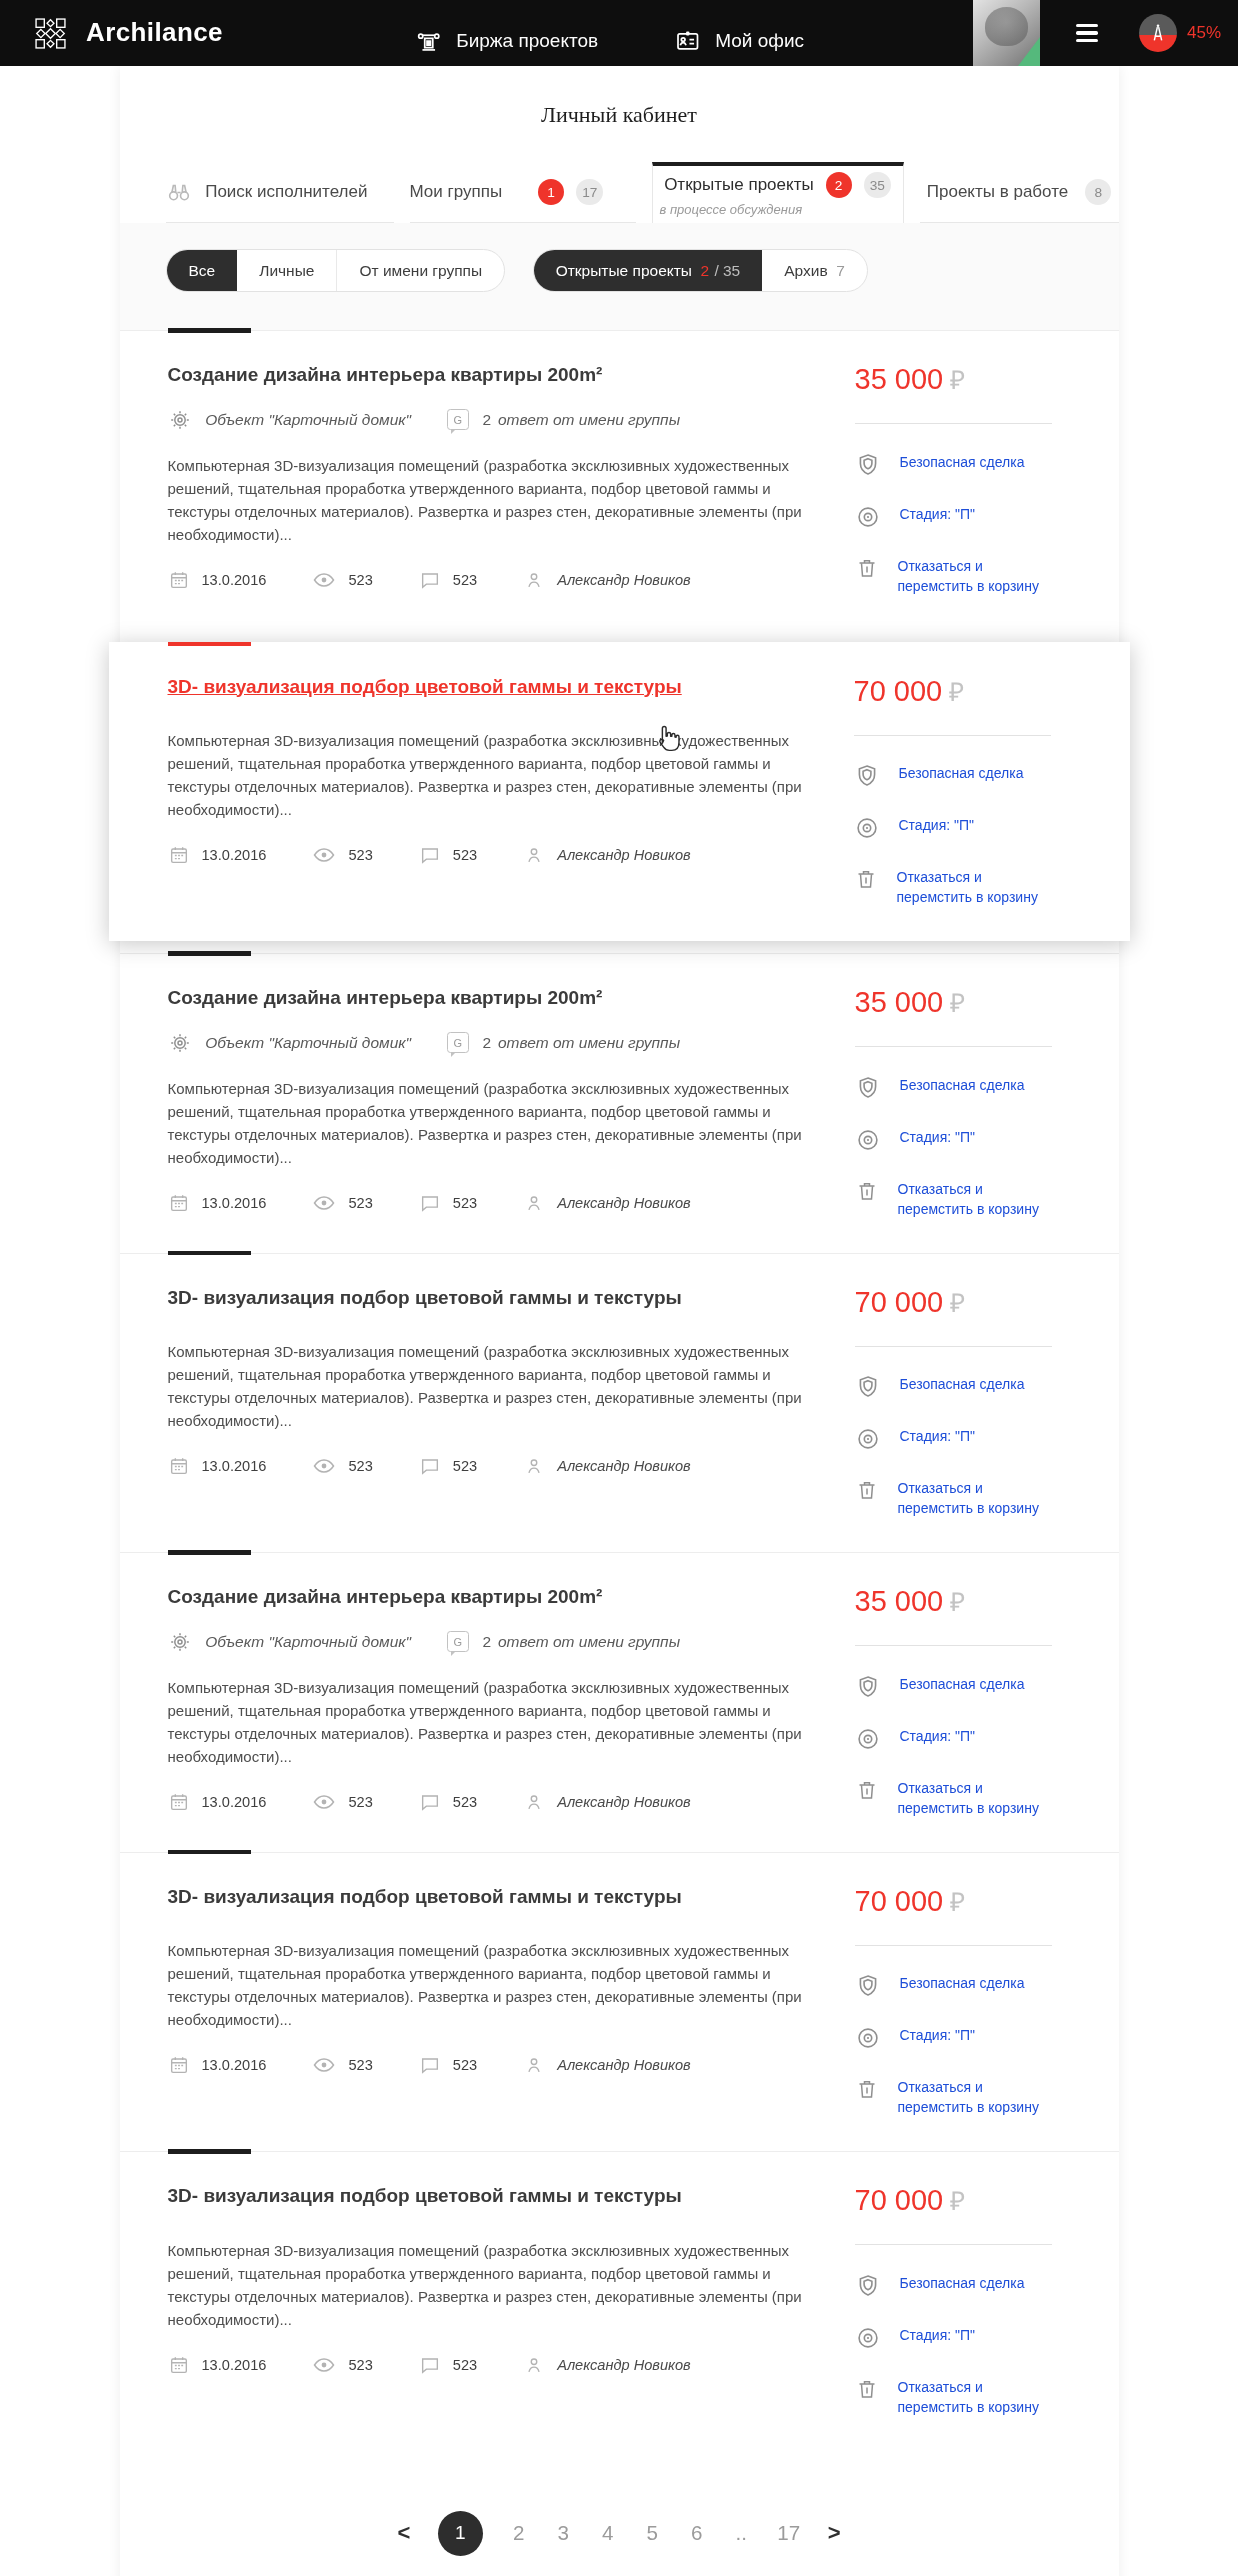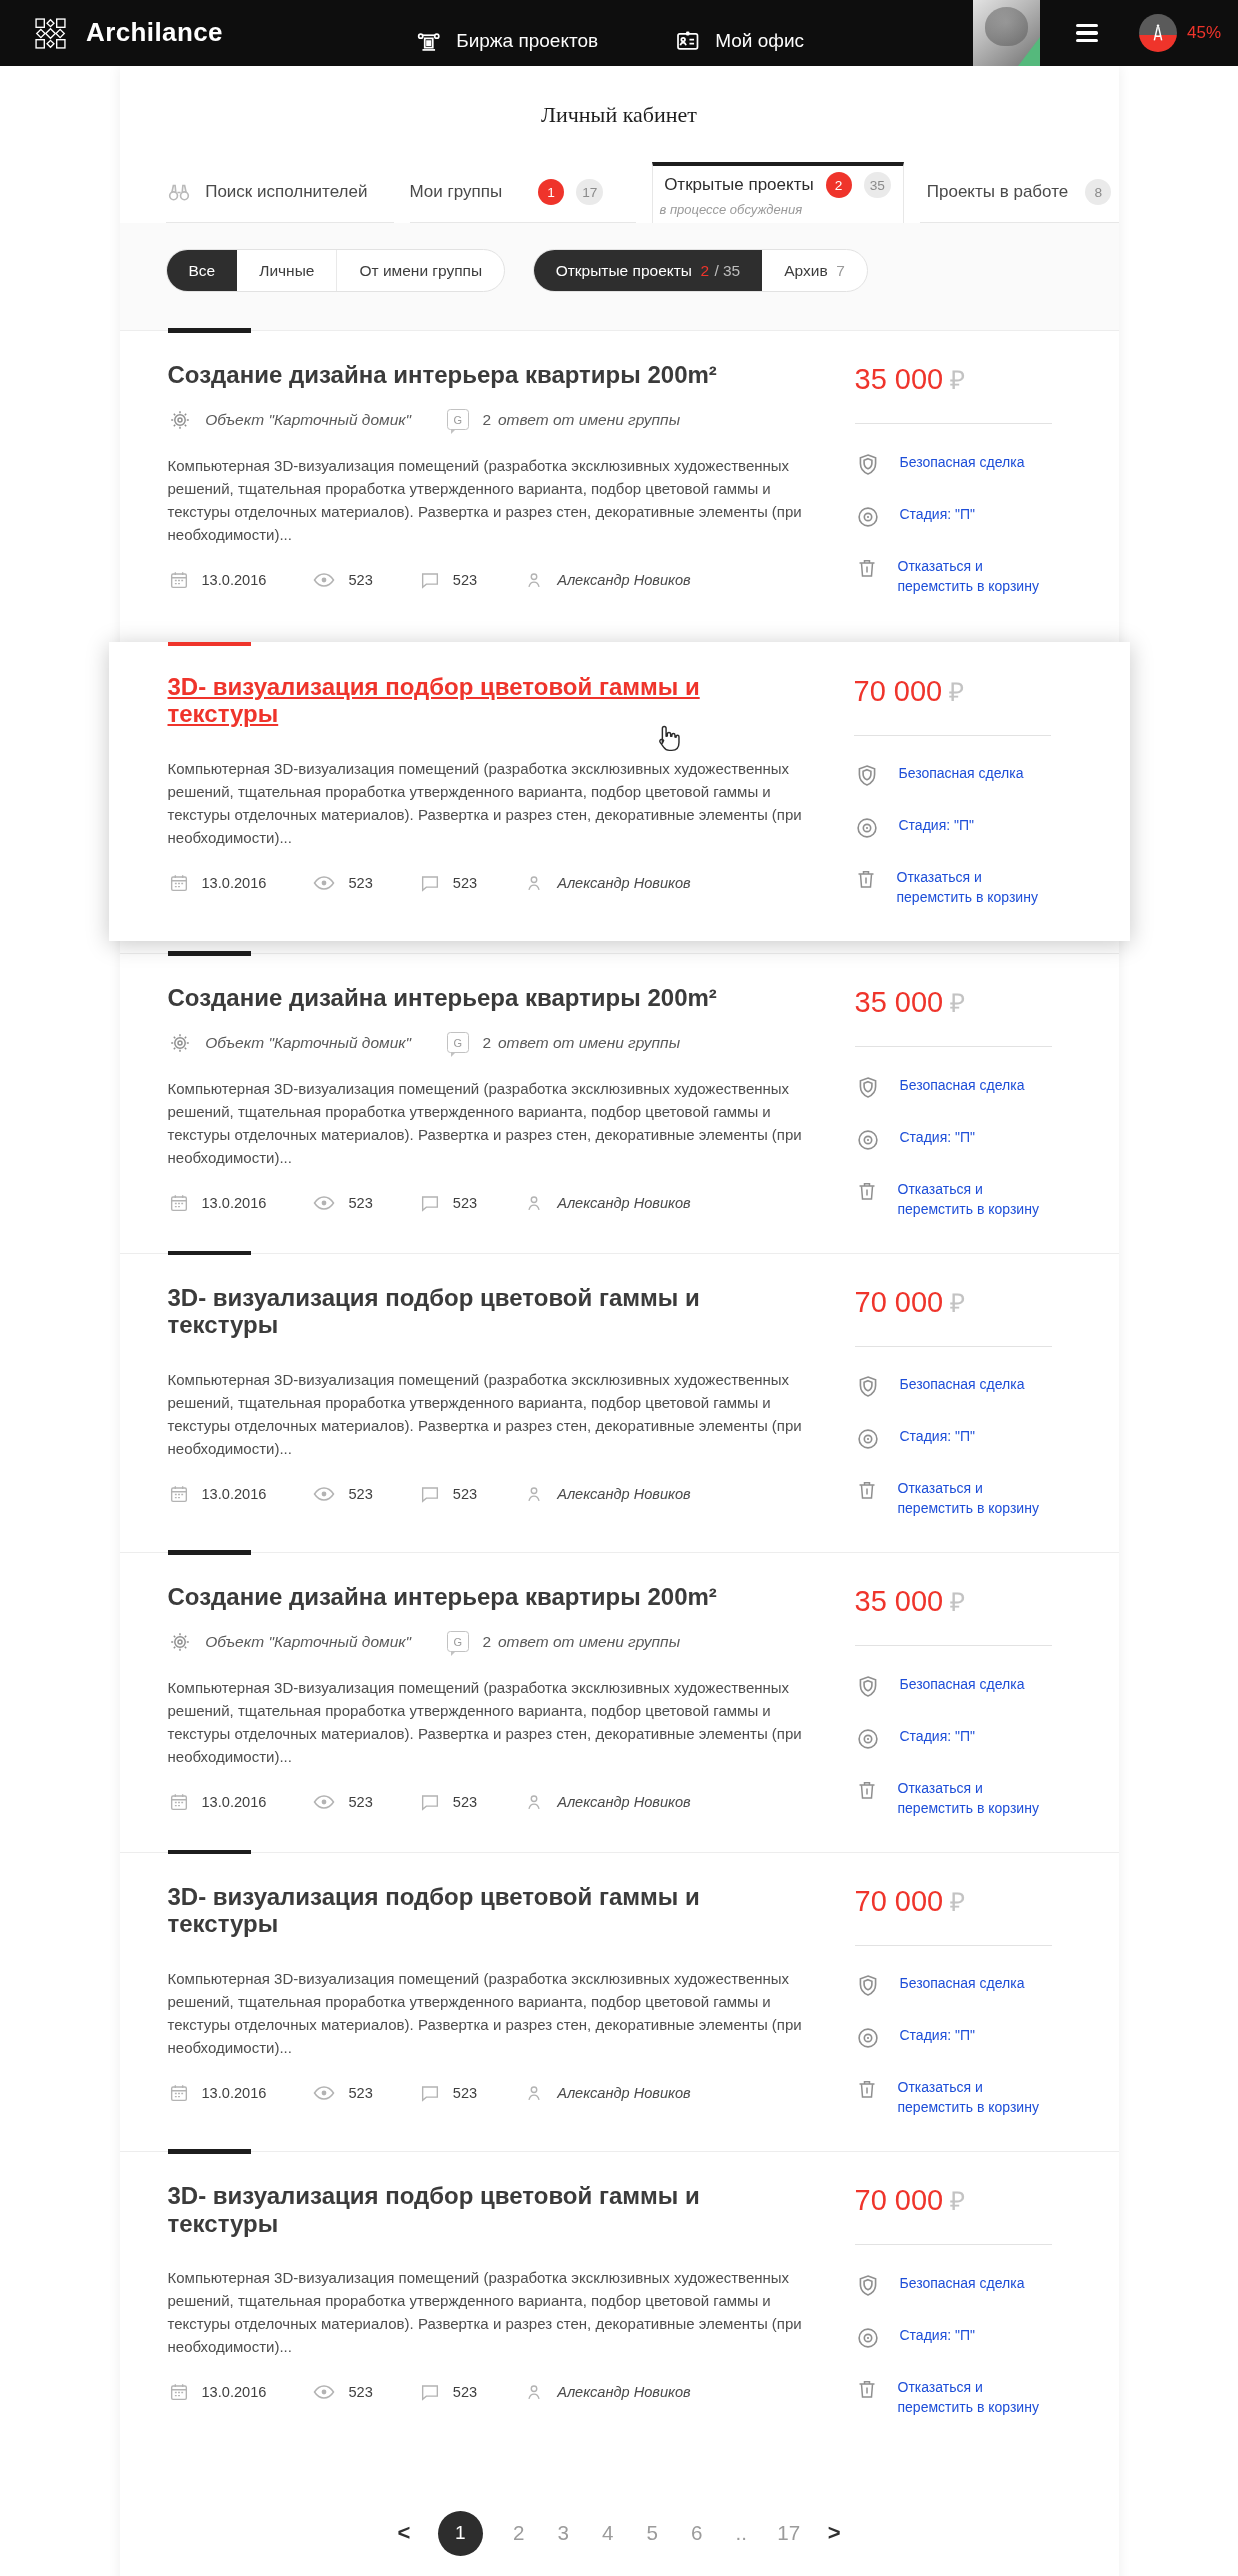--- a/index.html
+++ b/index.html
@@ -88,21 +88,21 @@
 
   
   .cards{ background:#fff; }
   .card{ position:relative; display:flex; padding:31px 34px 34px 48px; background:#fff; }
   .card-sep{ position:absolute; left:0; right:0; top:0; height:0.9px; background:#ededed; }
   .card-dash{ position:absolute; left:48px; top:-1.7px; width:83px; height:4.3px; background:#1d1d1d; }
   .card.hovered{ margin:12px -11px; box-shadow:0 3.4px 22px rgba(0,0,0,.22); z-index:4;
                  padding-left:59px; padding-right:46px; }
   .card.hovered .card-dash{ left:59px; background:#ef342b; top:0; }
   .card-main{ flex:1; padding-right:48px; }
-  .card-title{ margin:0 0 19px; font-size:24px; font-weight:bold; color:#3b3b3b; cursor:pointer; line-height:27.5px; }
+  .card-title{ margin:0 0 19px; font-size:19px; font-weight:bold; color:#3b3b3b; cursor:pointer; line-height:27.5px; }
   .card.hovered .card-title{ color:#ef342b; text-decoration:underline; }
   .card.no-object .card-title{ margin-bottom:29px; }
   .object-row{ display:flex; align-items:center; gap:13.7px; margin-bottom:22px; color:#5a5a5a; }
   .object-label{ font-style:italic; font-size:15.5px; }
   .gbubble{
     margin-left:22px; width:22px; height:20.6px; border:0.9px solid #c2c2c2; border-radius:3.4px;
     color:#9a9a9a; font-size:11px; display:flex; align-items:center; justify-content:center; position:relative;
   }
   .gbubble::after{ content:""; position:absolute; left:3.4px; bottom:-5.2px; border:2.6px solid transparent;
     border-top-color:#c2c2c2; border-left-color:#c2c2c2; }

